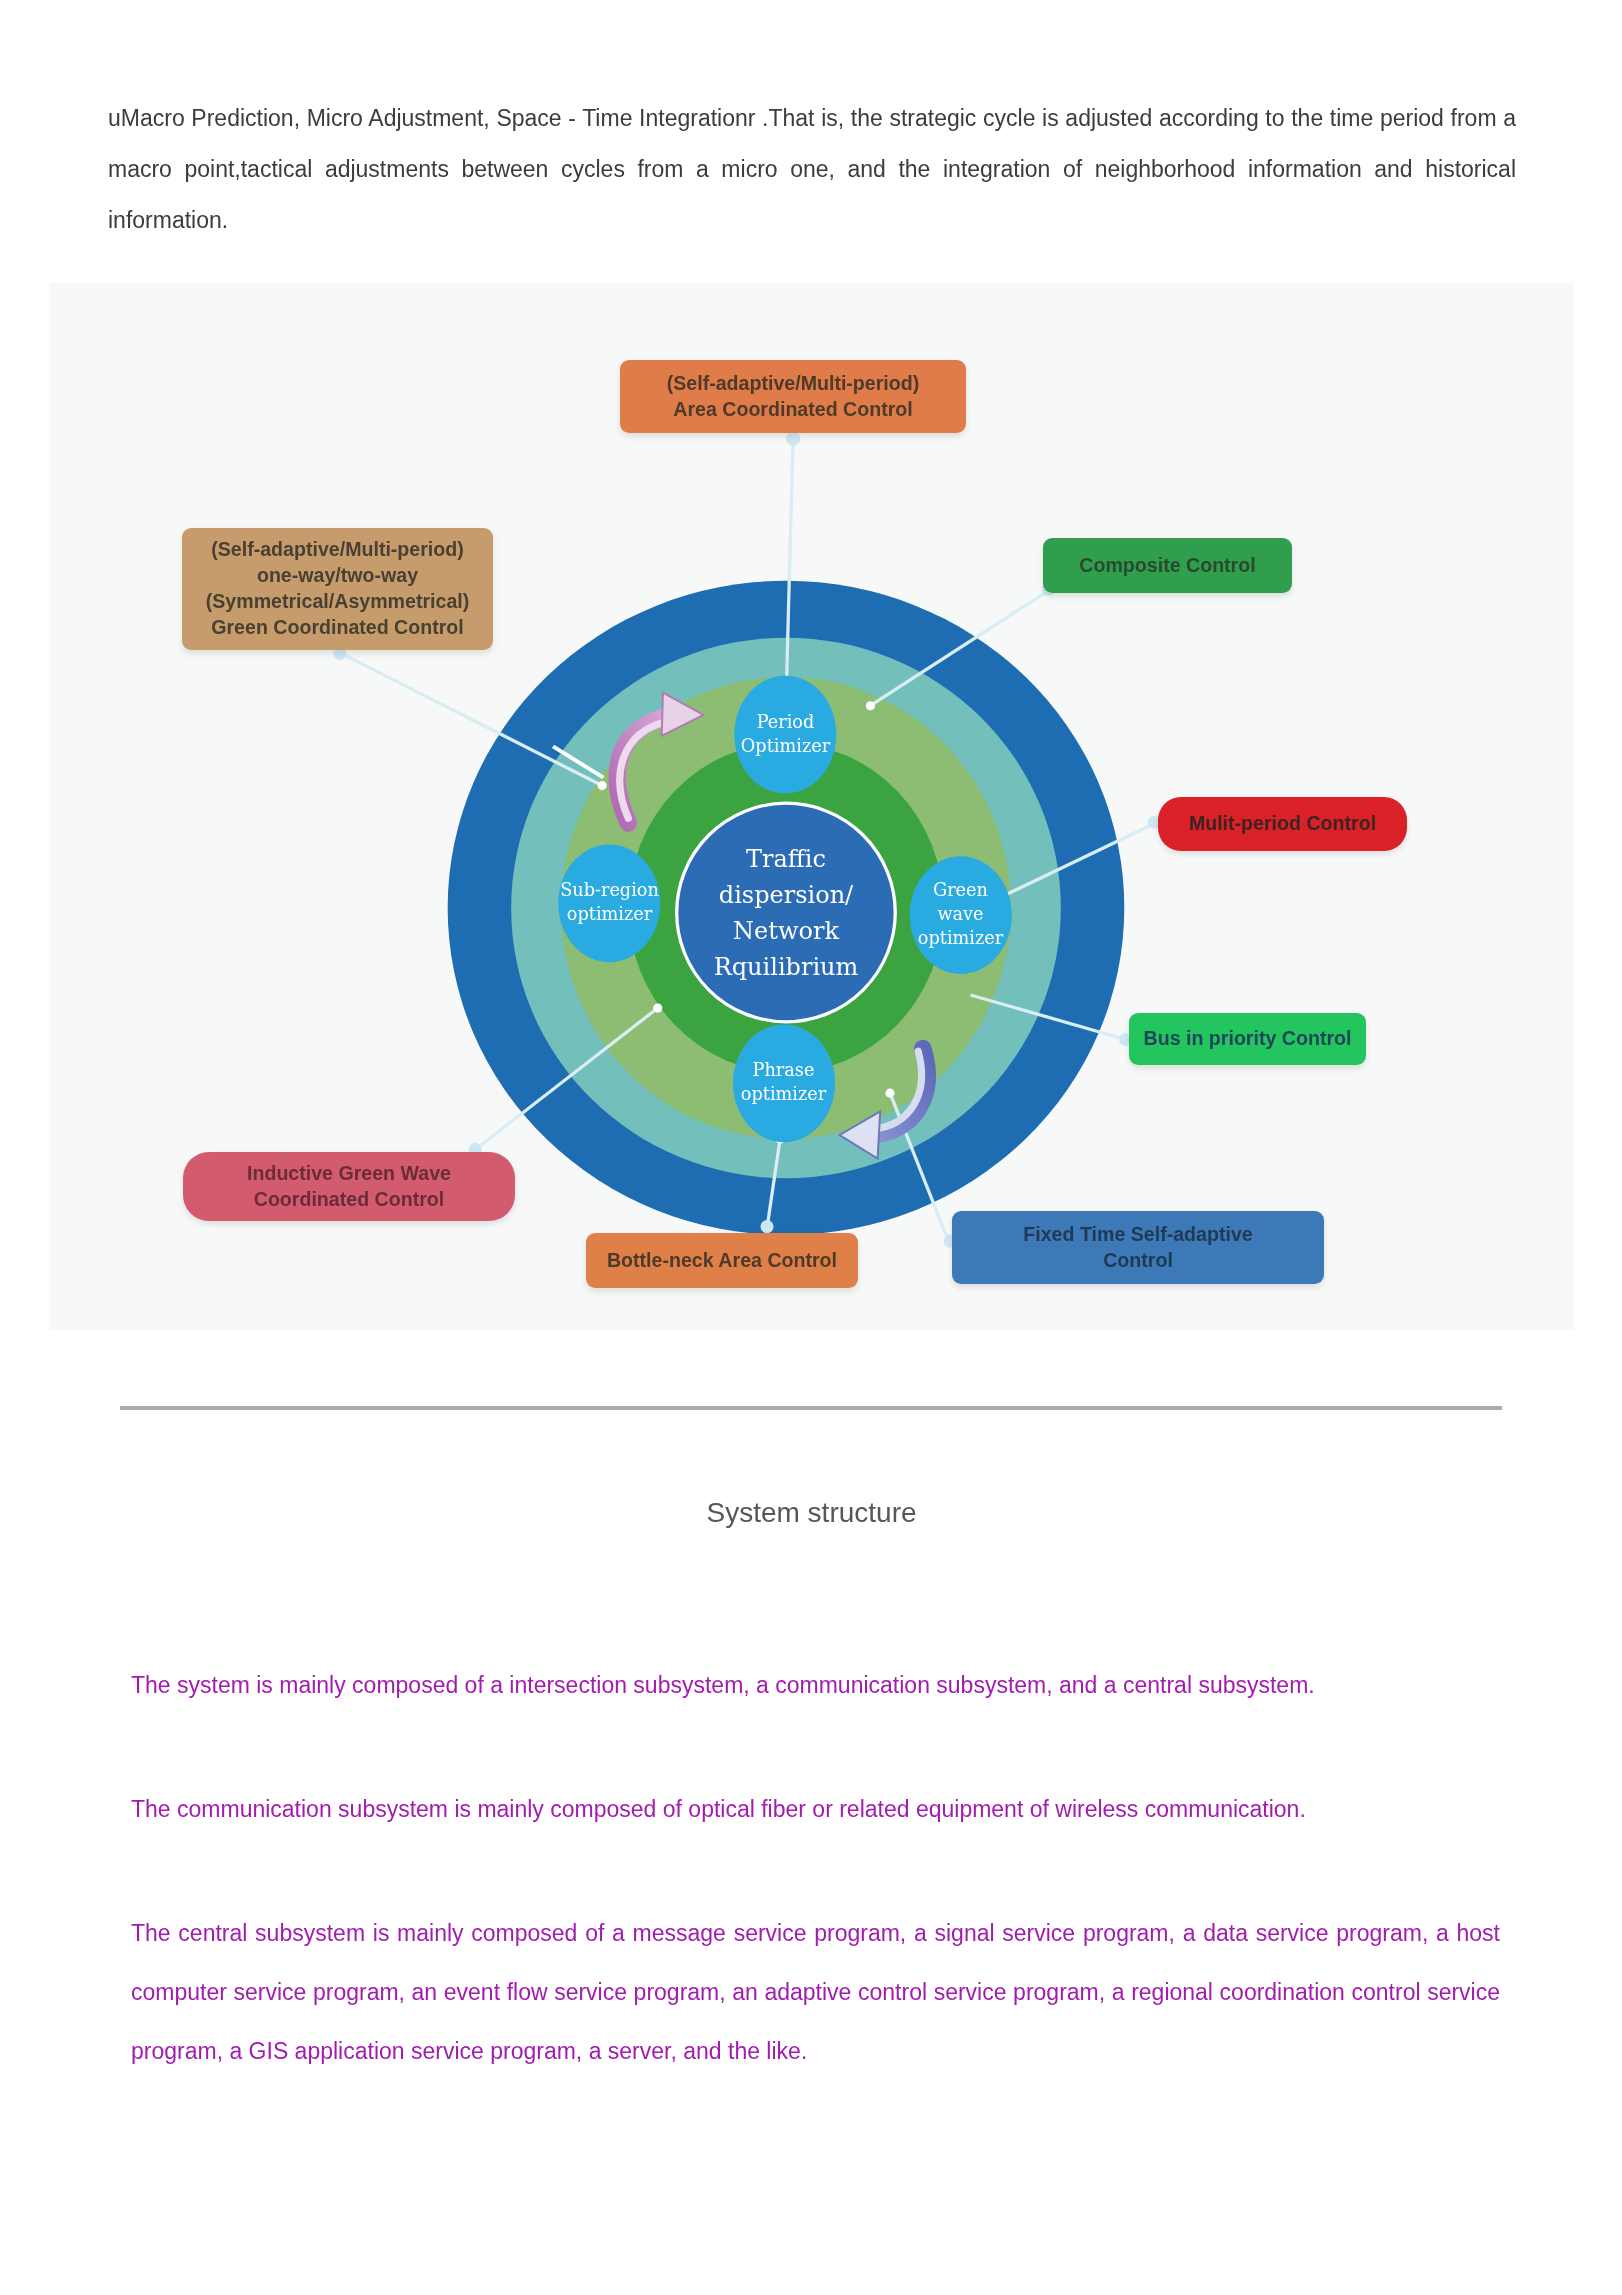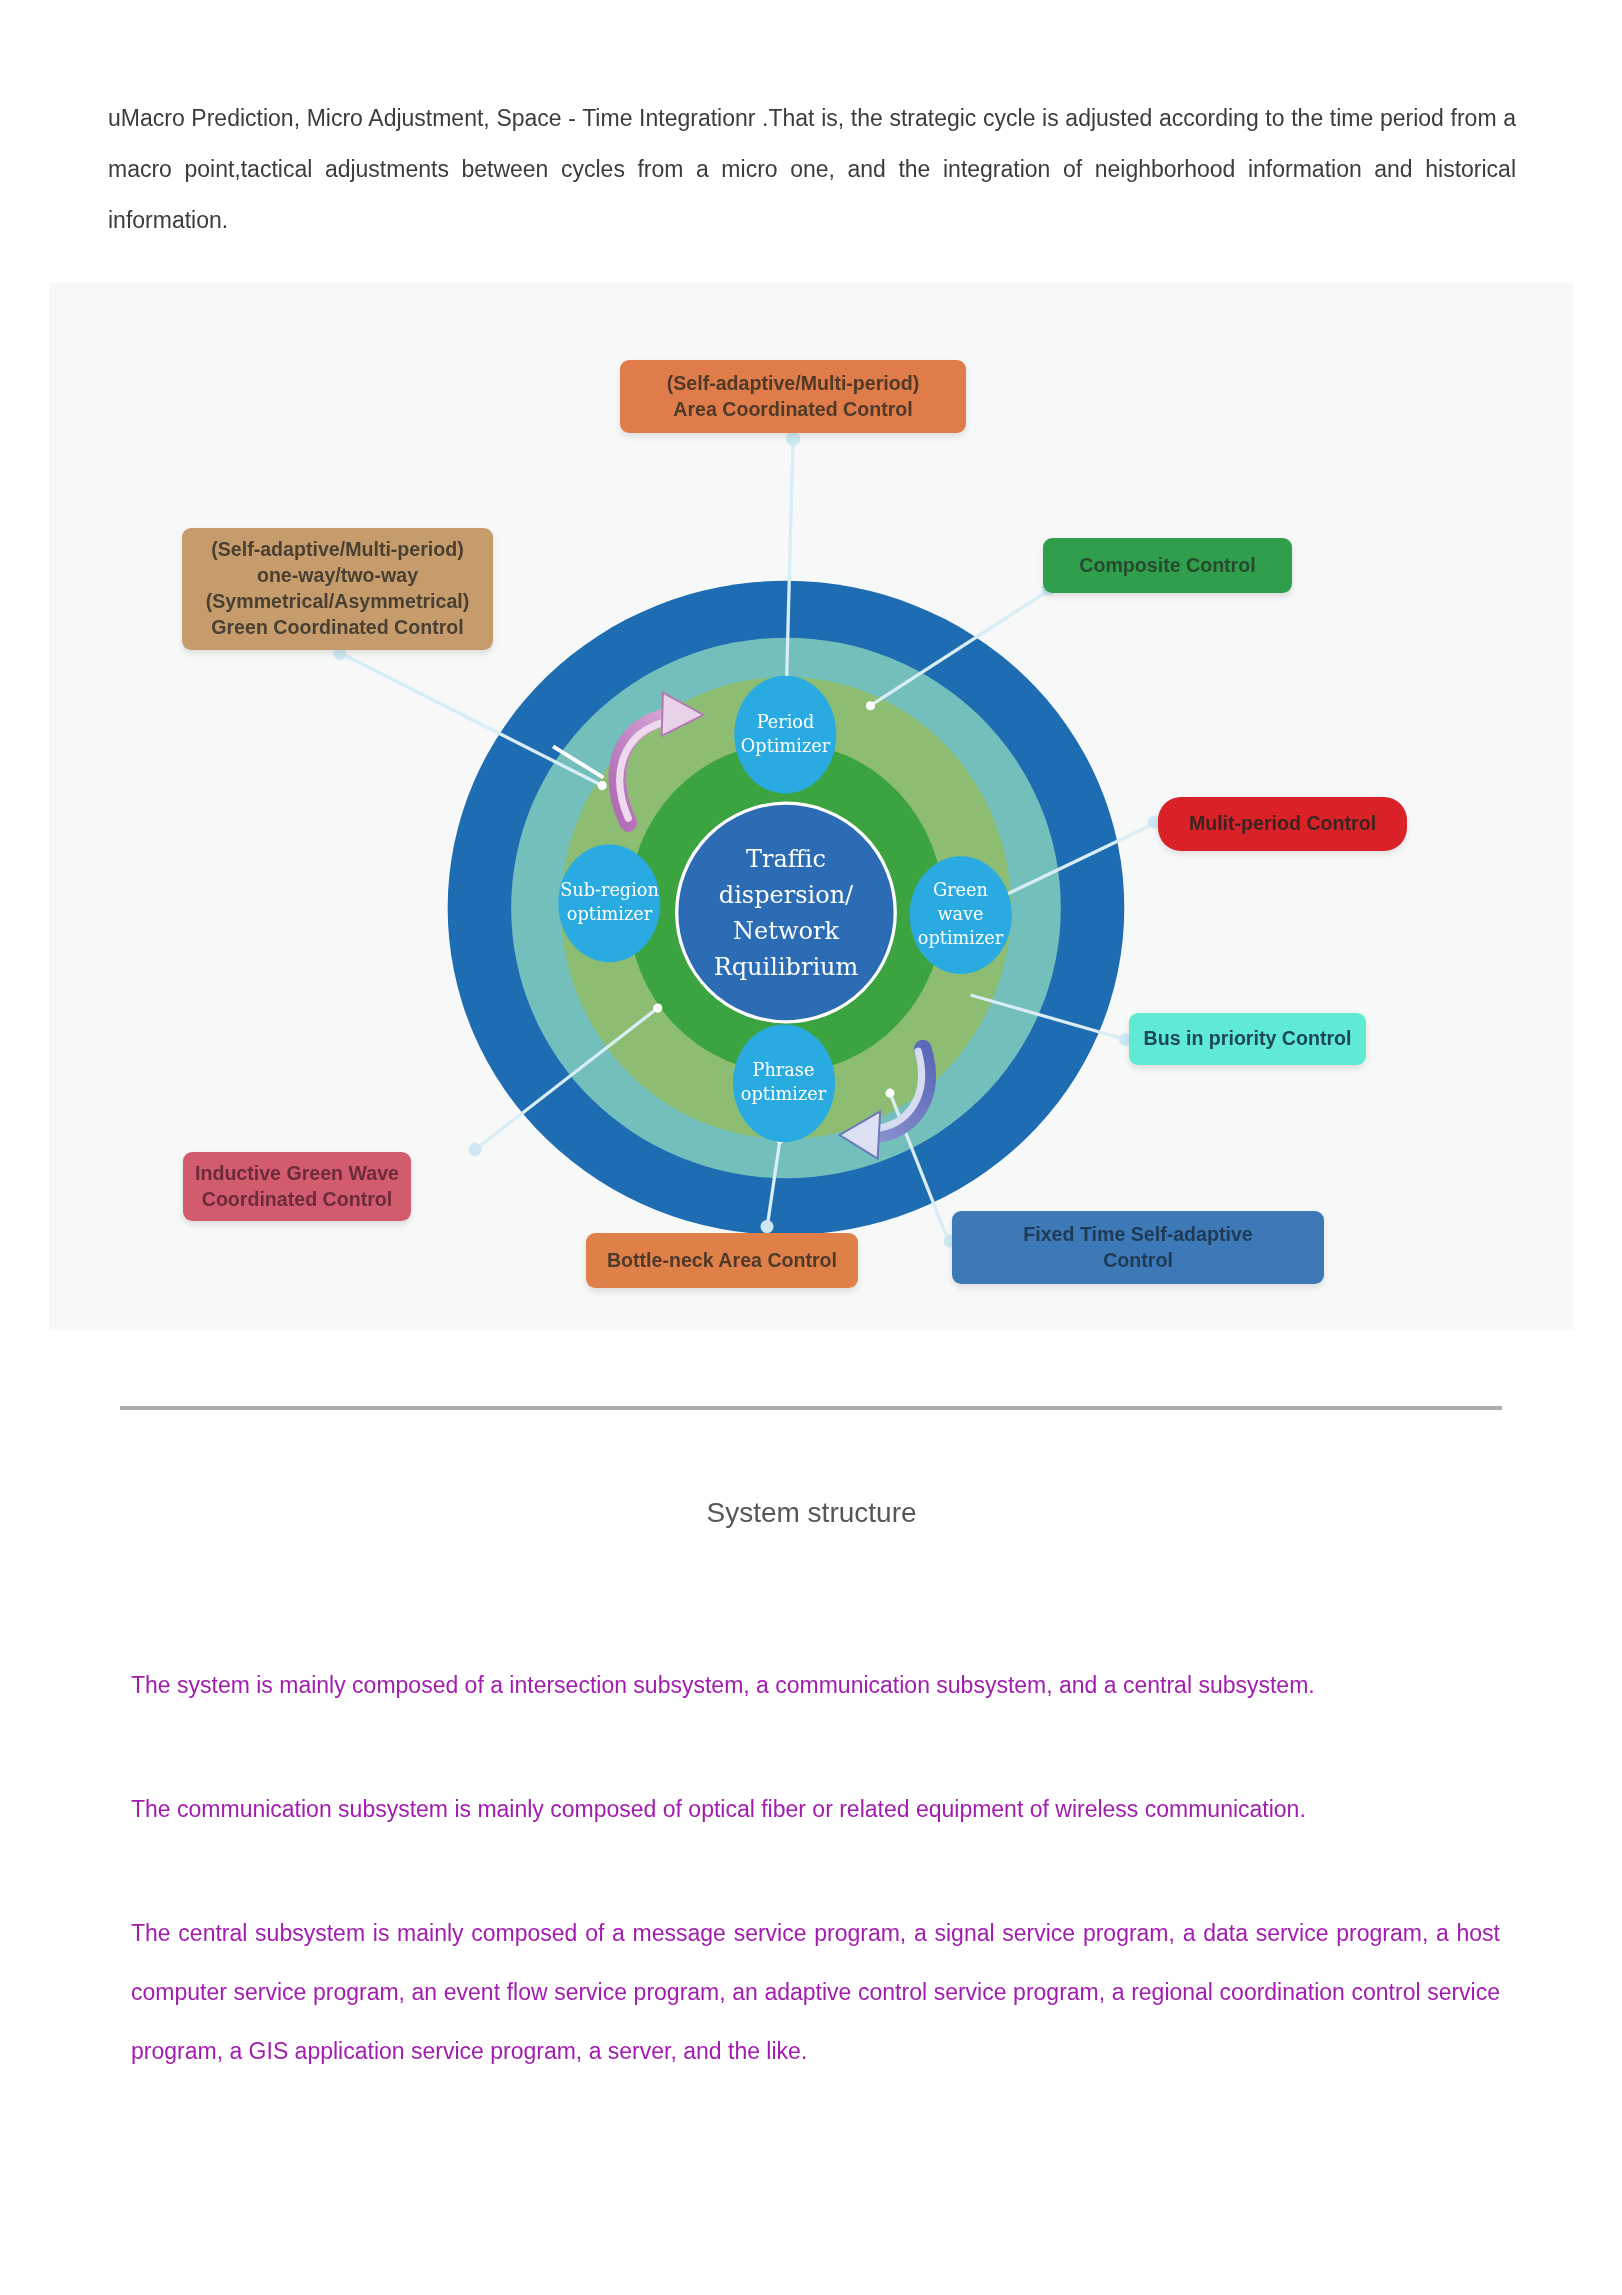--- a/index.html
+++ b/index.html
@@ -18,22 +18,22 @@
   .figure-panel svg{position:absolute;left:0;top:0;}
   .label-box{
     position:absolute;border-radius:9.2px;display:flex;align-items:center;justify-content:center;
     text-align:center;white-space:pre-line;font-size:19.6px;line-height:1.32;font-weight:bold;
     box-shadow:0 3.3px 5.9px rgba(0,0,0,0.10);padding:2.6px 6.5px;box-sizing:border-box;
   }
   .box-area       {left:571px; top:77px;  width:346px;height:73px;background:#e07c49;color:#4f3a2a;}
   .box-greencoord {left:133px; top:245px;  width:311px;height:122px;background:#c69c6d;color:#4a4032;}
   .box-composite  {left:994px;top:255px;  width:249px;height:55px; background:#2f9e4d;color:#294a2e;}
   .box-multiperiod{left:1109px;top:514px;  width:249px;height:54px; background:#da2128;color:#3d2420;border-radius:23px;}
-  .box-buspriority{left:1080px;top:730px; width:237px;height:52px; background:#5eead4;color:#1d4759;}
-  .box-inductive  {left:134px; top:869px; width:228px;height:69px;background:#d25b6d;color:#6b2c38;}
+  .box-buspriority{left:1080px;top:730px; width:237px;height:52px; background:#22c55e;color:#1d4759;}
+  .box-inductive  {left:134px; top:869px; width:332px;height:69px;background:#d25b6d;color:#6b2c38;border-radius:26px;}
   .box-bottleneck {left:537px; top:950px; width:272px;height:55px; background:#df8049;color:#4f3a2a;}
   .box-fixedtime  {left:903px;top:928px; width:372px;height:73px;background:#3d79b7;color:#1f3a55;}
   .node-label{
     position:absolute;display:flex;align-items:center;justify-content:center;text-align:center;
     white-space:pre-line;color:#ffffff;font-family:"DejaVu Serif", serif;font-size:17.7px;line-height:1.35;
   }
   .node-period   {left:684px;top:393px; width:105px;height:118px;}
   .node-subregion{left:508px; top:561px; width:105px;height:118px;}
   .node-greenwave{left:859px;top:573px; width:105px;height:118px;}
   .node-phrase   {left:682px;top:741px;width:105px;height:118px;}

